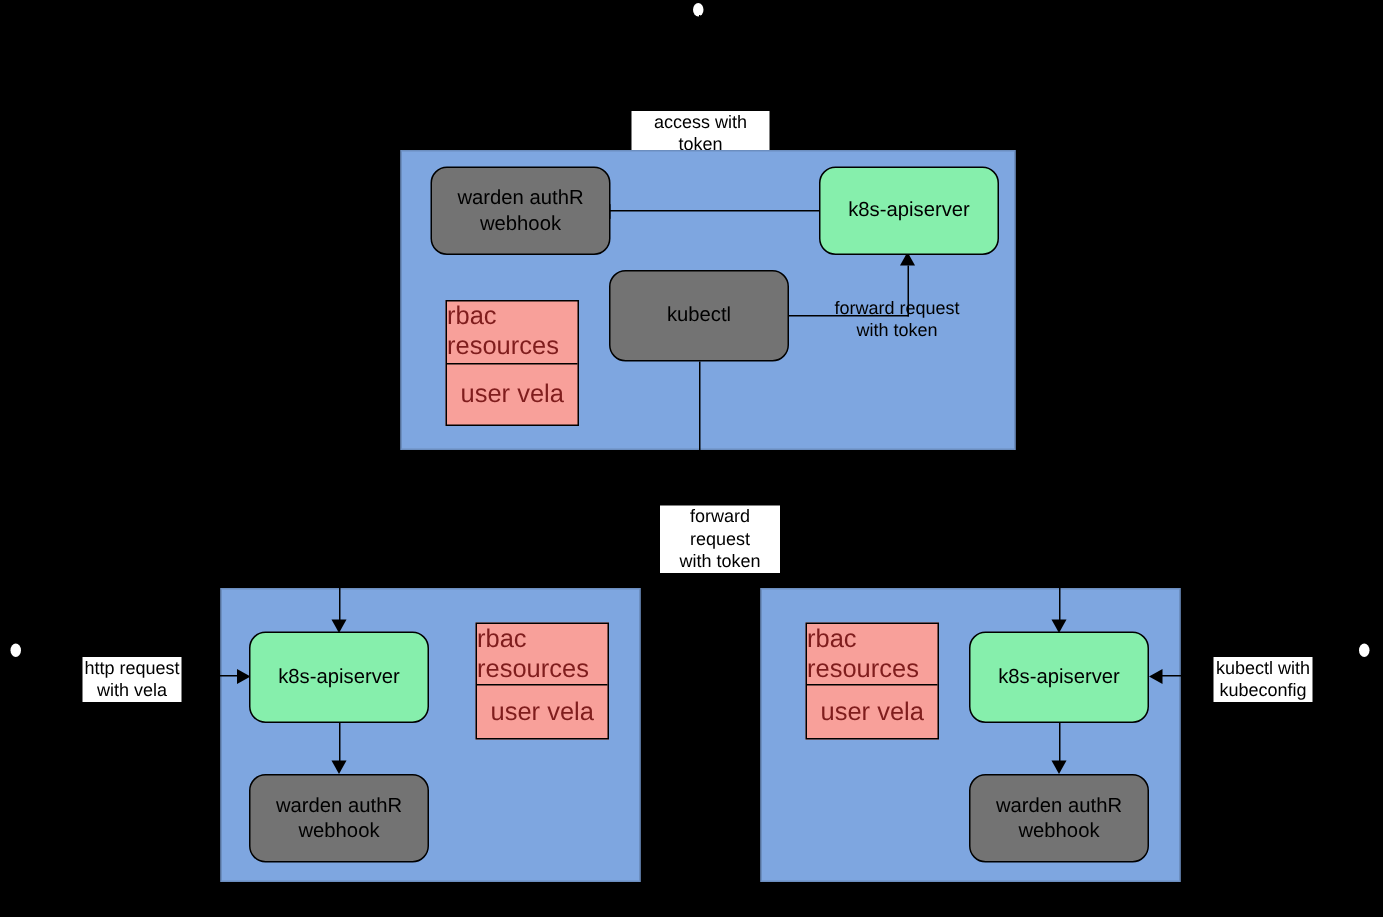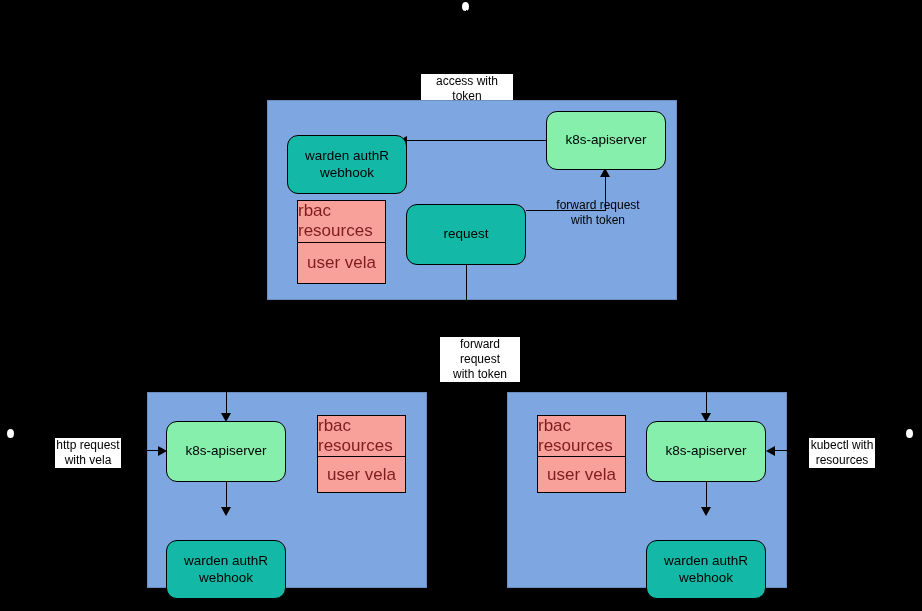--- a/index.html
+++ b/index.html
@@ -35,21 +35,21 @@
     border-radius: 11px;
     display: flex;
     align-items: center;
     justify-content: center;
     text-align: center;
     font-size: 13.5px;
     line-height: 1.22;
     color: #000000;
     white-space: pre-line;
   }
-  .node.blue-light { background: #14b8a6; margin-top: 24px; }
+  .node.blue-light { background: #737373; }
   .node.yellow     { background: #86efac; }
 
   
   .tablebox {
     position: absolute;
     box-sizing: border-box;
     border: 1px solid #000000;
     background: #F8A09A;
     display: flex;
     flex-direction: column;
@@ -152,21 +152,21 @@
   <div class="edge-label plain" style="left:551px; top:198px; width:92px;">forward request
 with token</div>
 
   <div class="vline" style="left:466px; top:241px; height:59px;"></div>
 
   <div class="node blue-light" style="left:287px; top:111px; width:120px; height:59px;">warden authR
 webhook</div>
 
   <div class="node yellow" style="left:546px; top:111px; width:120px; height:59px;">k8s-apiserver</div>
 
-  <div class="node blue-light" style="left:406px; top:180px; width:120px; height:61px;">request</div>
+  <div class="node blue-light" style="left:406px; top:180px; width:120px; height:61px;">kubectl</div>
 
   <div class="tablebox" style="left:297px; top:200px; width:89px; height:84px;">
     <div class="cell">rbac resources</div>
     <div class="cell">user vela</div>
   </div>
 
   <div class="edge-label" style="left:440px; top:337px; width:78px;">forward request
 with token</div>
 
   <div class="panel" style="left:147px; top:392px; width:280px; height:196px;"></div>
@@ -193,21 +193,21 @@
 webhook</div>
 
   <div class="panel" style="left:507px; top:392px; width:280px; height:196px;"></div>
 
   <div class="vline" style="left:706px; top:392px; height:24px;"></div>
   <div class="arrowhead arrow-down" style="left:701px; top:413px;"></div>
 
   <div class="hline" style="left:768px; top:450px; width:21px;"></div>
   <div class="arrowhead arrow-left" style="left:766px; top:446px;"></div>
   <div class="edge-label" style="left:809px; top:438px; width:64px;">kubectl with
-resources</div>
+kubeconfig</div>
 
   <div class="vline" style="left:706px; top:482px; height:27px;"></div>
   <div class="arrowhead arrow-down" style="left:701px; top:507px;"></div>
 
   <div class="tablebox" style="left:537px; top:415px; width:89px; height:78px;">
     <div class="cell">rbac resources</div>
     <div class="cell">user vela</div>
   </div>
 
   <div class="node yellow" style="left:646px; top:421px; width:120px; height:61px;">k8s-apiserver</div>

